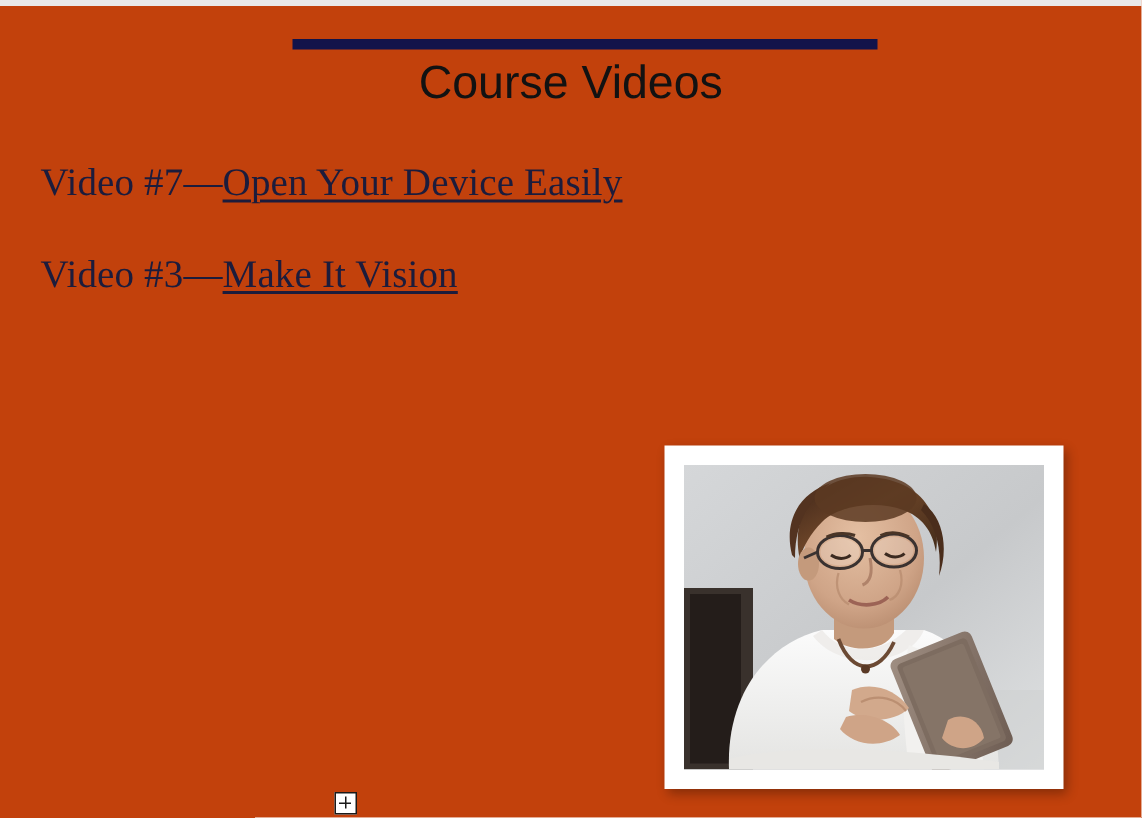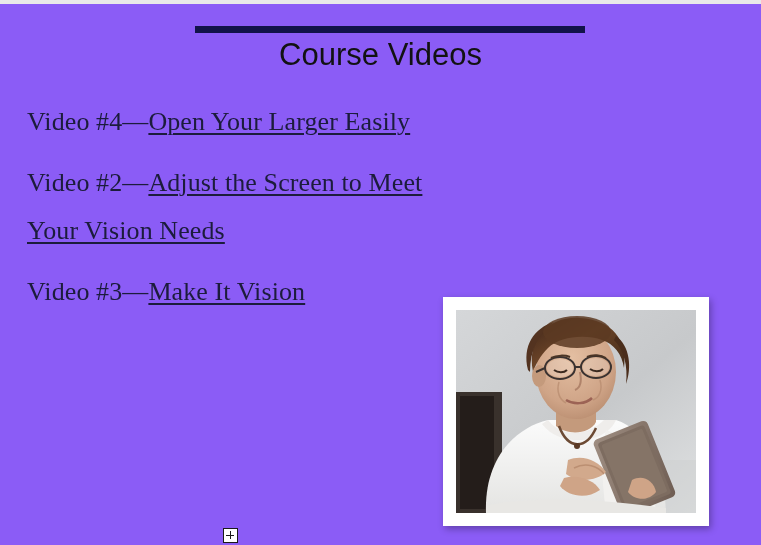--- a/index.html
+++ b/index.html
@@ -24,21 +24,21 @@
     height: 4px;
     background: #e9e9e9;
     border-bottom: 1px solid #dcdcdc;
   }
 
   .slide {
     position: absolute;
     left: 0; top: 4px;
     width: 761px;
     height: 541px;
-    background: #8b5cf6;
+    background: #c2410c;
   }
 
   
   .title-rule {
     position: absolute;
     left: 195px;
     top: 22px;
     width: 390px;
     height: 7px;
     background: #12134a;
@@ -147,26 +147,23 @@
 <div class="top-chrome"></div>
 
 <div class="slide">
 
   <div class="title-rule"></div>
   <div class="slide-title">Course Videos</div>
 
   <div class="col-left">
 
     <p class="video-item">
-      <span class="video-label">Video #4—</span><span class="video-link">Open Your Larger Easily</span>
+      <span class="video-label">Video #7—</span><span class="video-link">Open Your Device Easily</span>
     </p>
 
-    <p class="video-item">
-      <span class="video-label">Video #2—</span><span class="video-link">Adjust the Screen to Meet Your Vision Needs</span>
-    </p>
 
     <p class="video-item">
       <span class="video-label">Video #3—</span><span class="video-link">Make It Vision</span>
     </p>
 
 
   </div>
 
 
   <div class="photo-frame">

